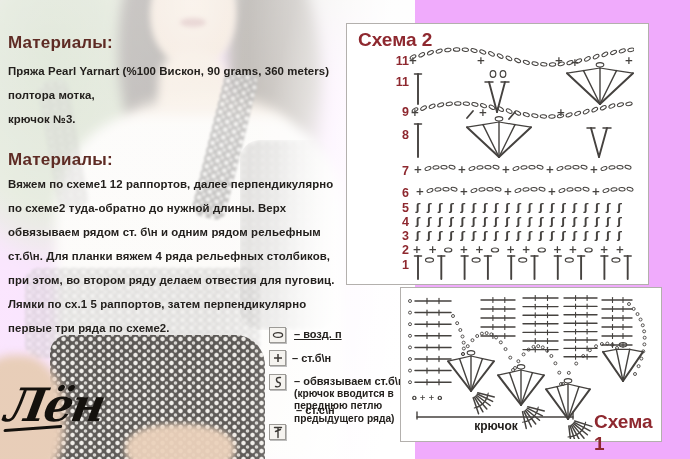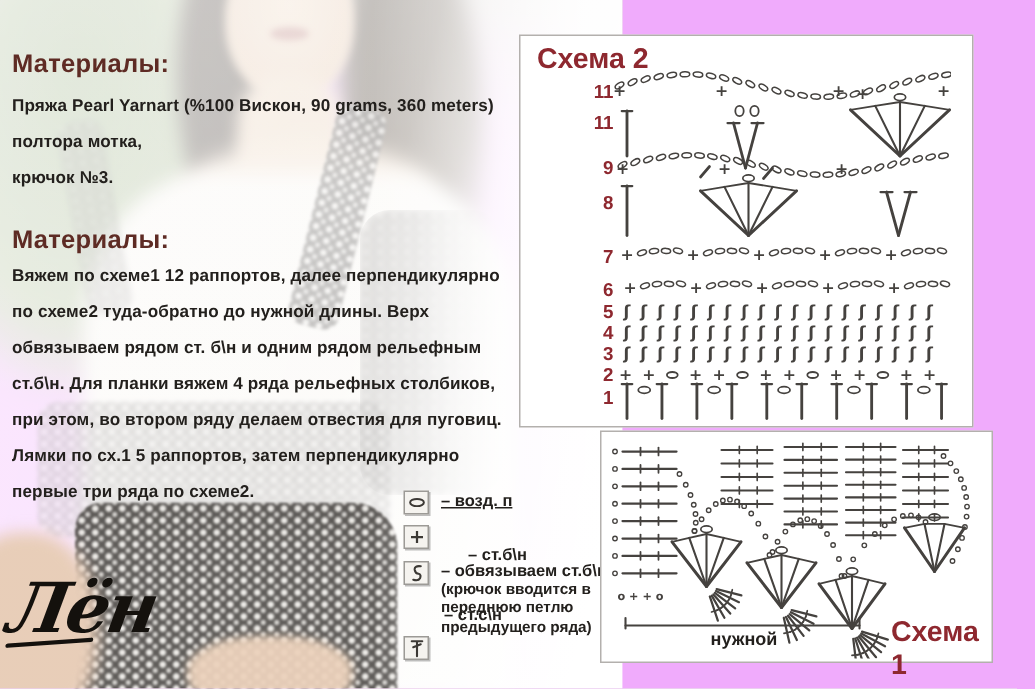--- a/index.html
+++ b/index.html
@@ -135,21 +135,21 @@
         <ellipse cx="6" cy="4" rx="4.6" ry="2.4" fill="none" stroke="#3c3935" stroke-width="1.3"></ellipse>
       </svg>
   </div>
   <div class="legend-label" style="left:294px;top:328px;text-decoration:underline;">– возд. п</div>
 
   <div class="sym-box" style="left:269px;top:350px;">
     <svg width="10" height="10" viewBox="0 0 10 10">
         <path d="M5 1v8M1 5h8" stroke="#3c3935" stroke-width="1.5" fill="none"></path>
       </svg>
   </div>
-  <div class="legend-label" style="left:312px;top:352px;margin-top:12px;">– ст.б\н</div>
+  <div class="legend-label" style="left:292px;top:352px;">– ст.б\н</div>
 
   <div class="sym-box" style="left:269px;top:374px;">
     <svg width="8" height="12" viewBox="0 0 8 12">
         <path d="M6.5 1.5 Q2 1 2.5 4 Q3 6.5 5 6.5 Q7 7 6 9.5 Q5 11.5 1.5 10.5" stroke="#3c3935" stroke-width="1.4" fill="none" stroke-linecap="round"></path>
       </svg>
   </div>
   <div class="legend-label" style="left:294px;top:375px;">– обвязываем ст.б\н</div>
   <div class="legend-note" style="left:294px;top:388px;">(крючок вводится в
 переднюю петлю
 предыдущего ряда)</div>
@@ -663,16 +663,16 @@
         <line x1="222" y1="93" x2="228.66666666666666" y2="61.3" stroke="#45423f" stroke-width="1.4" stroke-linecap="round"></line>
         <line x1="222" y1="93" x2="242" y2="63.9" stroke="#45423f" stroke-width="2" stroke-linecap="round"></line>
         <line x1="202" y1="63.9" x2="215.33333333333334" y2="61.3" stroke="#45423f" stroke-width="1.2" stroke-linecap="round"></line>
         <line x1="215.33333333333334" y1="61.3" x2="228.66666666666666" y2="61.3" stroke="#45423f" stroke-width="1.2" stroke-linecap="round"></line>
         <line x1="228.66666666666666" y1="61.3" x2="242" y2="63.9" stroke="#45423f" stroke-width="1.2" stroke-linecap="round"></line>
         <ellipse cx="222" cy="56.8" rx="3.8" ry="2.2" fill="none" stroke="#45423f" stroke-width="1.1" transform="rotate(0 222 56.8)"></ellipse>
         <line x1="16" y1="124" x2="16" y2="131" stroke="#45423f" stroke-width="1.4" stroke-linecap="round"></line>
         <line x1="16" y1="129" x2="172" y2="129" stroke="#45423f" stroke-width="1.4" stroke-linecap="round"></line>
         <line x1="172" y1="124" x2="172" y2="131" stroke="#45423f" stroke-width="1.4" stroke-linecap="round"></line>
       </svg>
-    <div id="rapport-label">нужной</div>
+    <div id="rapport-label">крючок</div>
     <div class="scheme-title" id="scheme1-title">Схема 1</div>
   </div>
 </div>
 
 </body></html>

